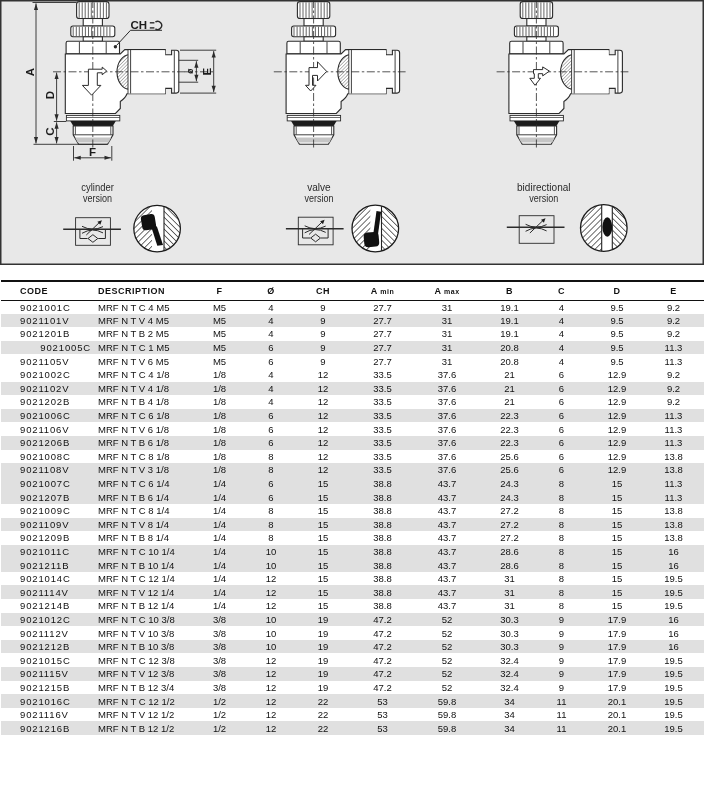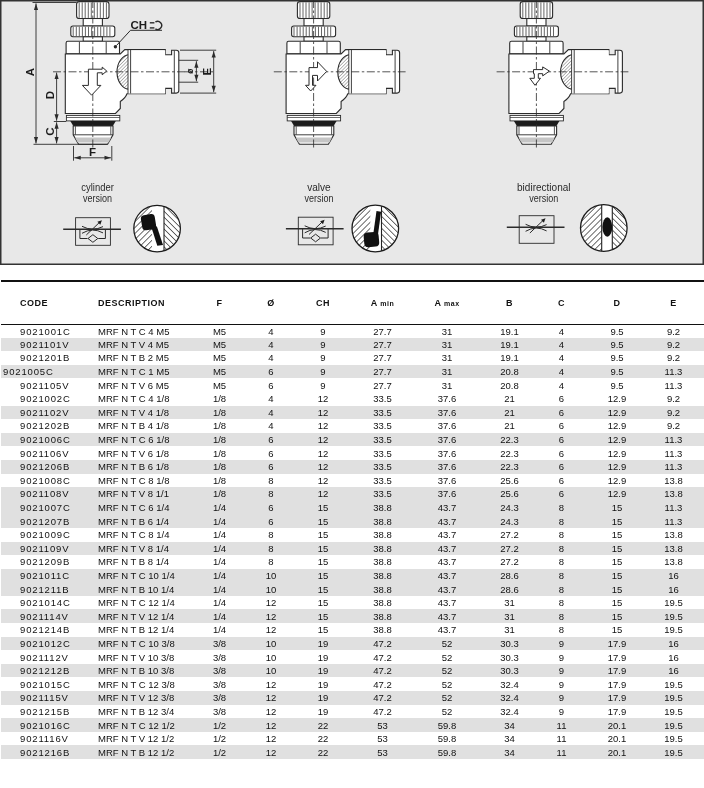--- a/index.html
+++ b/index.html
@@ -1,19 +1,19 @@
 <!DOCTYPE html>
 <html><head><meta charset="utf-8">
 <style>
 html,body{margin:0;padding:0;background:#fff;}
 body{width:704px;height:788px;position:relative;font-family:"Liberation Sans",sans-serif;overflow:hidden;}
 text{font-family:"Liberation Sans",sans-serif;}
 table.dt{position:absolute;left:1px;top:279.5px;border-collapse:collapse;table-layout:fixed;width:702px;
   border-top:2px solid #111;}
-table.dt th{box-sizing:border-box;font-size:9px;font-weight:bold;color:#111;height:13.8px;padding:16px;border-bottom:1.2px solid #111;white-space:nowrap;letter-spacing:0.5px;}
+table.dt th{box-sizing:border-box;font-size:9px;font-weight:bold;color:#111;height:13.8px;padding:4px;border-bottom:1.2px solid #111;white-space:nowrap;letter-spacing:0.5px;}
 table.dt th .sm{font-size:7px;}
 table.dt td{box-sizing:border-box;font-size:9.5px;color:#111;height:13.6px;padding:0;white-space:nowrap;}
 table.dt td.code{letter-spacing:0.85px;}
 table.dt tr.g{background:#e0e0e0;}
 </style></head>
 <body>
 
 <svg width="704" height="266" viewBox="0 0 704 266" style="position:absolute;left:0;top:0">
 <defs>
 <pattern id="hel" width="2.4" height="2.4" patternUnits="userSpaceOnUse" patternTransform="rotate(45)">
@@ -268,21 +268,21 @@
         <td style="text-align:center;">9</td>
         <td style="text-align:center;">27.7</td>
         <td style="text-align:center;">31</td>
         <td style="text-align:center;">19.1</td>
         <td style="text-align:center;">4</td>
         <td style="text-align:center;">9.5</td>
         <td style="text-align:center;">9.2</td>
         <td style="text-align:center;"></td>
       </tr>
 <tr class="g">
-        <td class="code" style="text-align:left;padding-left:2px;">9021005C</td>
+        <td class="code" style="text-align:right;padding-left:20px;">9021005C</td>
         <td style="text-align:left;padding-left:7px;">MRF N T C 1 M5</td>
         <td style="text-align:center;">M5</td>
         <td style="text-align:center;">6</td>
         <td style="text-align:center;">9</td>
         <td style="text-align:center;">27.7</td>
         <td style="text-align:center;">31</td>
         <td style="text-align:center;">20.8</td>
         <td style="text-align:center;">4</td>
         <td style="text-align:center;">9.5</td>
         <td style="text-align:center;">11.3</td>
@@ -395,21 +395,21 @@
         <td style="text-align:center;">33.5</td>
         <td style="text-align:center;">37.6</td>
         <td style="text-align:center;">25.6</td>
         <td style="text-align:center;">6</td>
         <td style="text-align:center;">12.9</td>
         <td style="text-align:center;">13.8</td>
         <td style="text-align:center;"></td>
       </tr>
 <tr class="g">
         <td class="code" style="text-align:left;padding-left:19px;">9021108V</td>
-        <td style="text-align:left;padding-left:7px;">MRF N T V 8 1/1</td>
+        <td style="text-align:left;padding-left:7px;">MRF N T V 3 1/8</td>
         <td style="text-align:center;">1/8</td>
         <td style="text-align:center;">8</td>
         <td style="text-align:center;">12</td>
         <td style="text-align:center;">33.5</td>
         <td style="text-align:center;">37.6</td>
         <td style="text-align:center;">25.6</td>
         <td style="text-align:center;">6</td>
         <td style="text-align:center;">12.9</td>
         <td style="text-align:center;">13.8</td>
         <td style="text-align:center;"></td>

